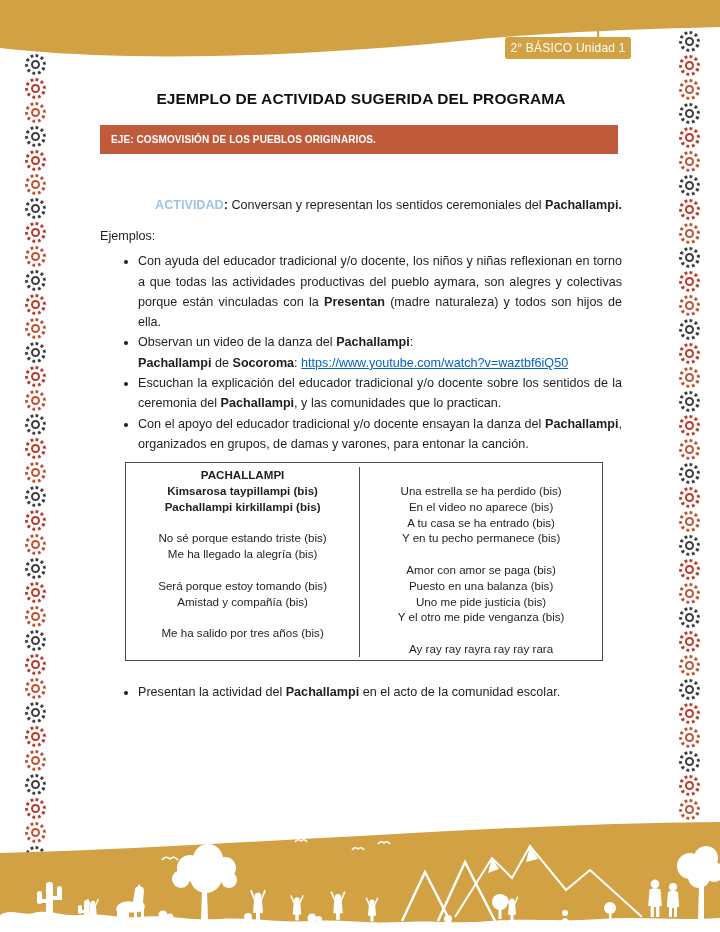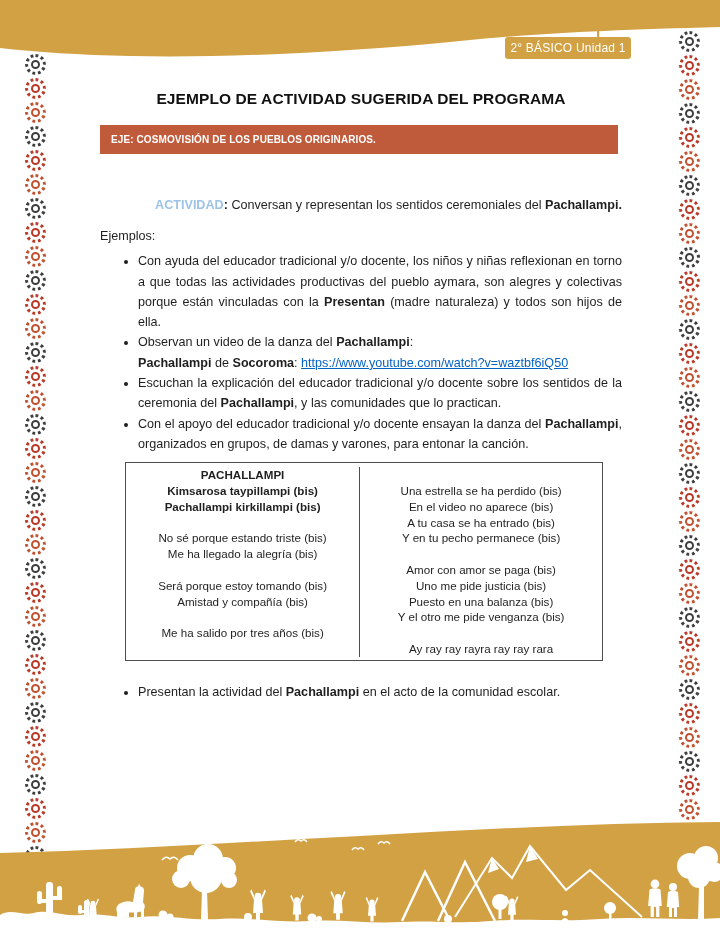--- a/index.html
+++ b/index.html
@@ -181,22 +181,22 @@
           <div class="song-line">Me ha salido por tres años (bis)</div>
         </div>
       <div class="song-col right">
           <div class="song-line">&nbsp;</div>
           <div class="song-line">Una estrella se ha perdido (bis)</div>
           <div class="song-line">En el video no aparece (bis)</div>
           <div class="song-line">A tu casa se ha entrado (bis)</div>
           <div class="song-line">Y en tu pecho permanece (bis)</div>
           <div class="song-line">&nbsp;</div>
           <div class="song-line">Amor con amor se paga (bis)</div>
+          <div class="song-line">Puesto en una balanza (bis)</div>
           <div class="song-line">Uno me pide justicia (bis)</div>
-          <div class="song-line">Puesto en una balanza (bis)</div>
           <div class="song-line">Y el otro me pide venganza (bis)</div>
           <div class="song-line">&nbsp;</div>
           <div class="song-line">Ay ray ray rayra ray ray rara</div>
         </div>
     </div>
 
     <ul class="bullets closing">
         <li class="no-justify"><span>Presentan la actividad del </span><b>Pachallampi</b><span> en el acto de la comunidad escolar.</span></li>
       </ul>
   </div>

